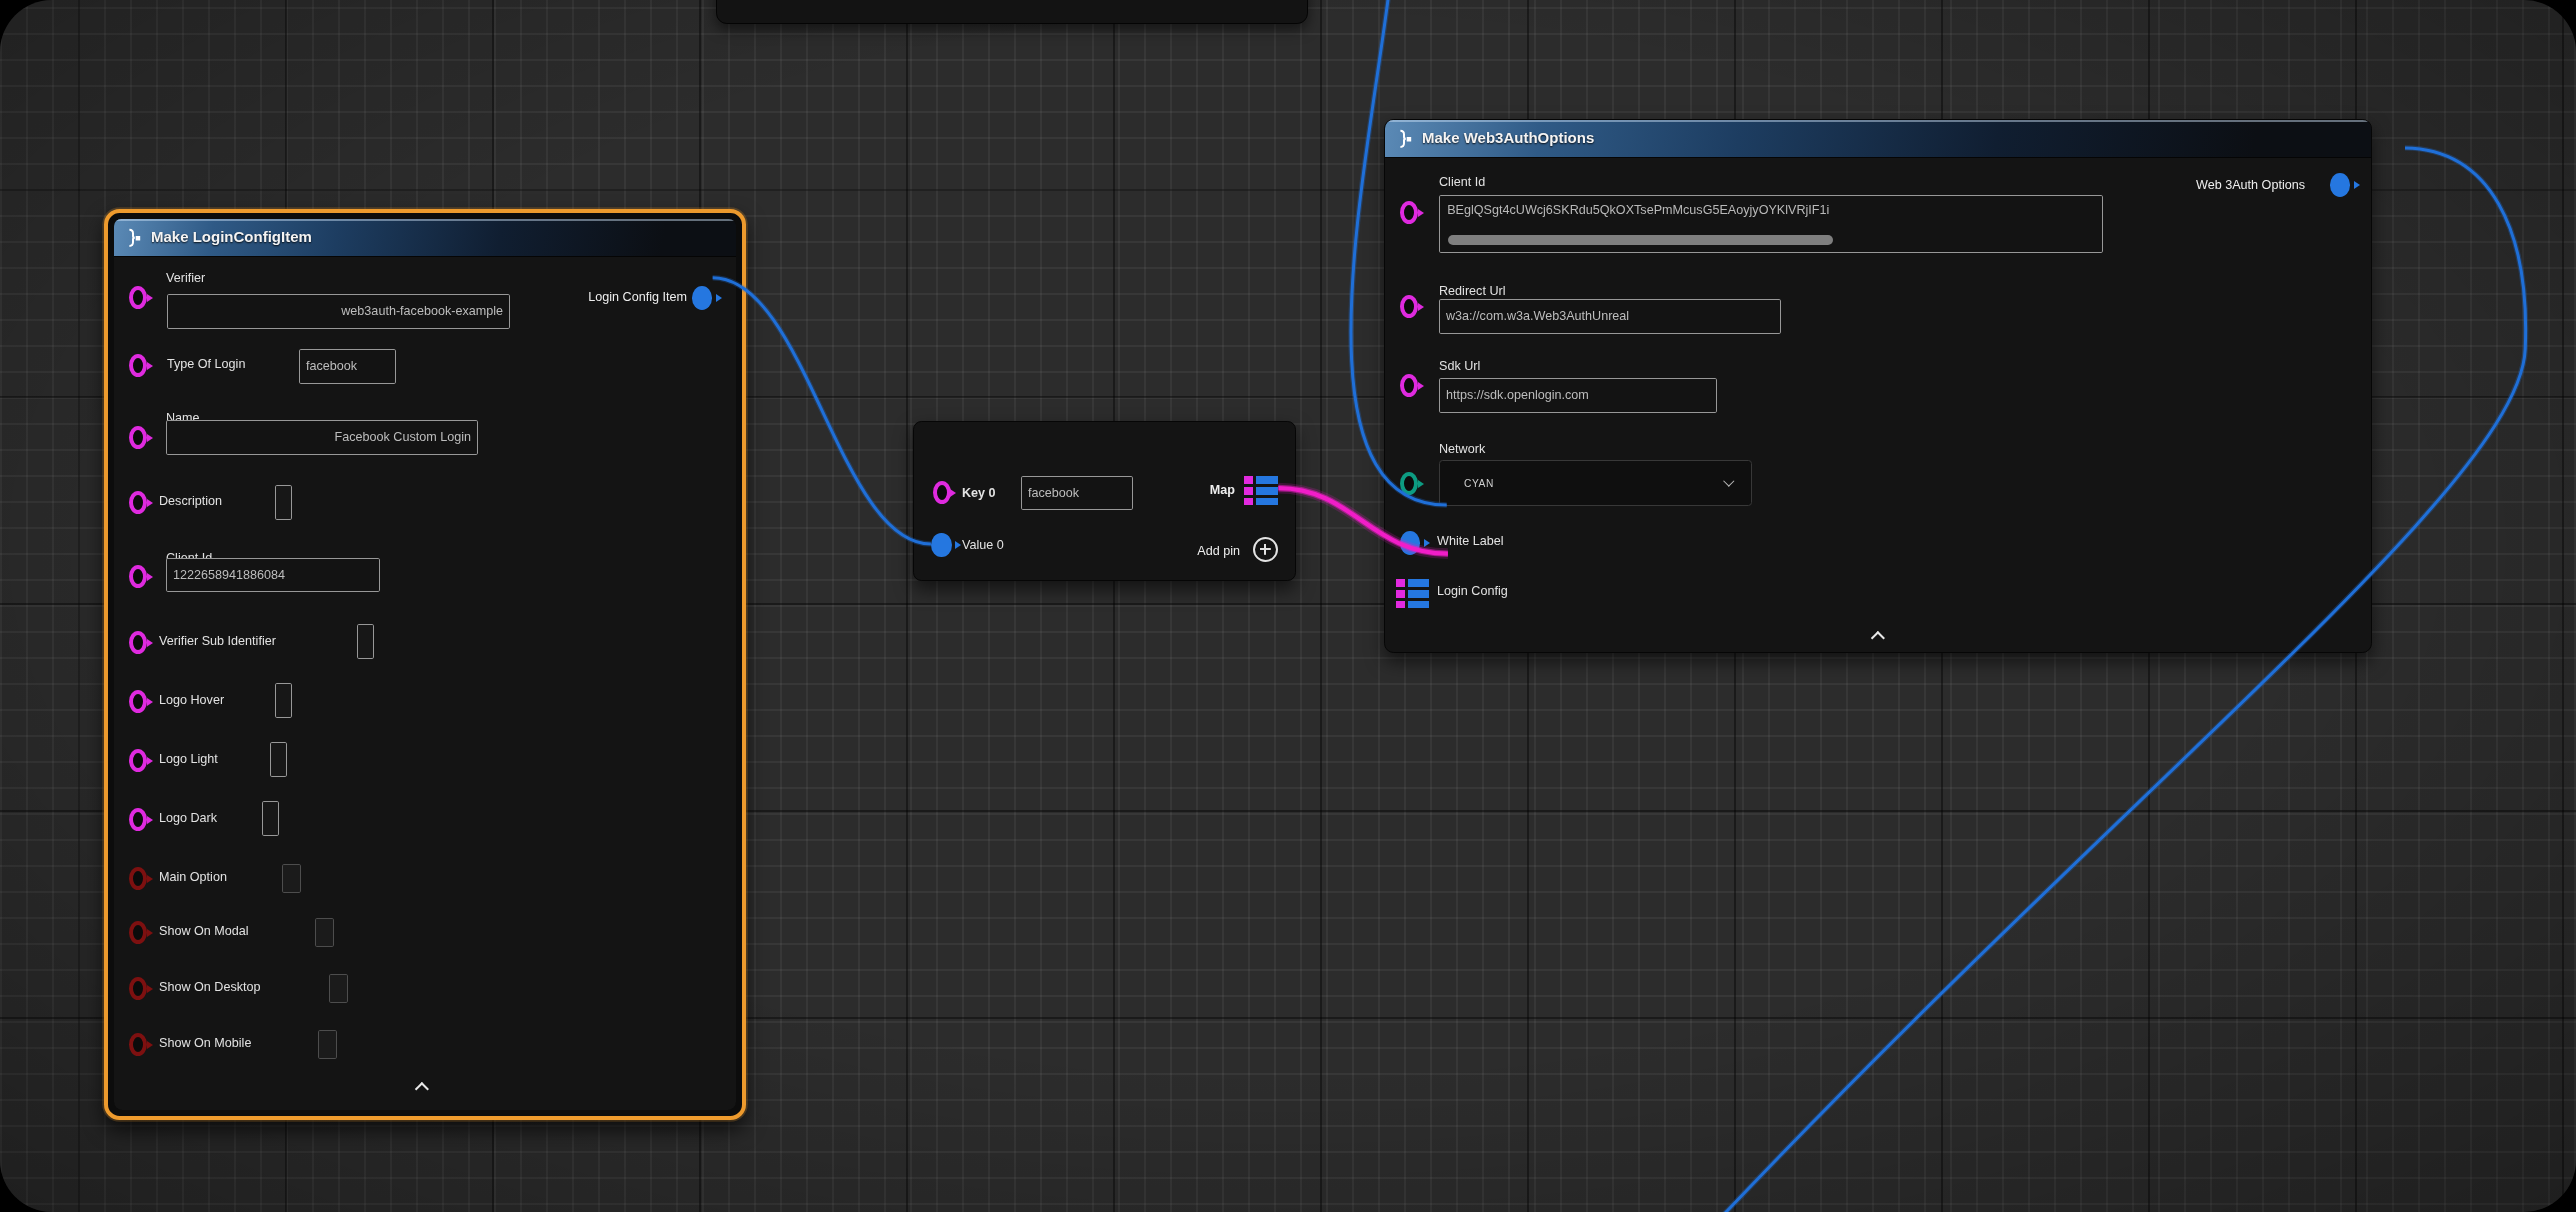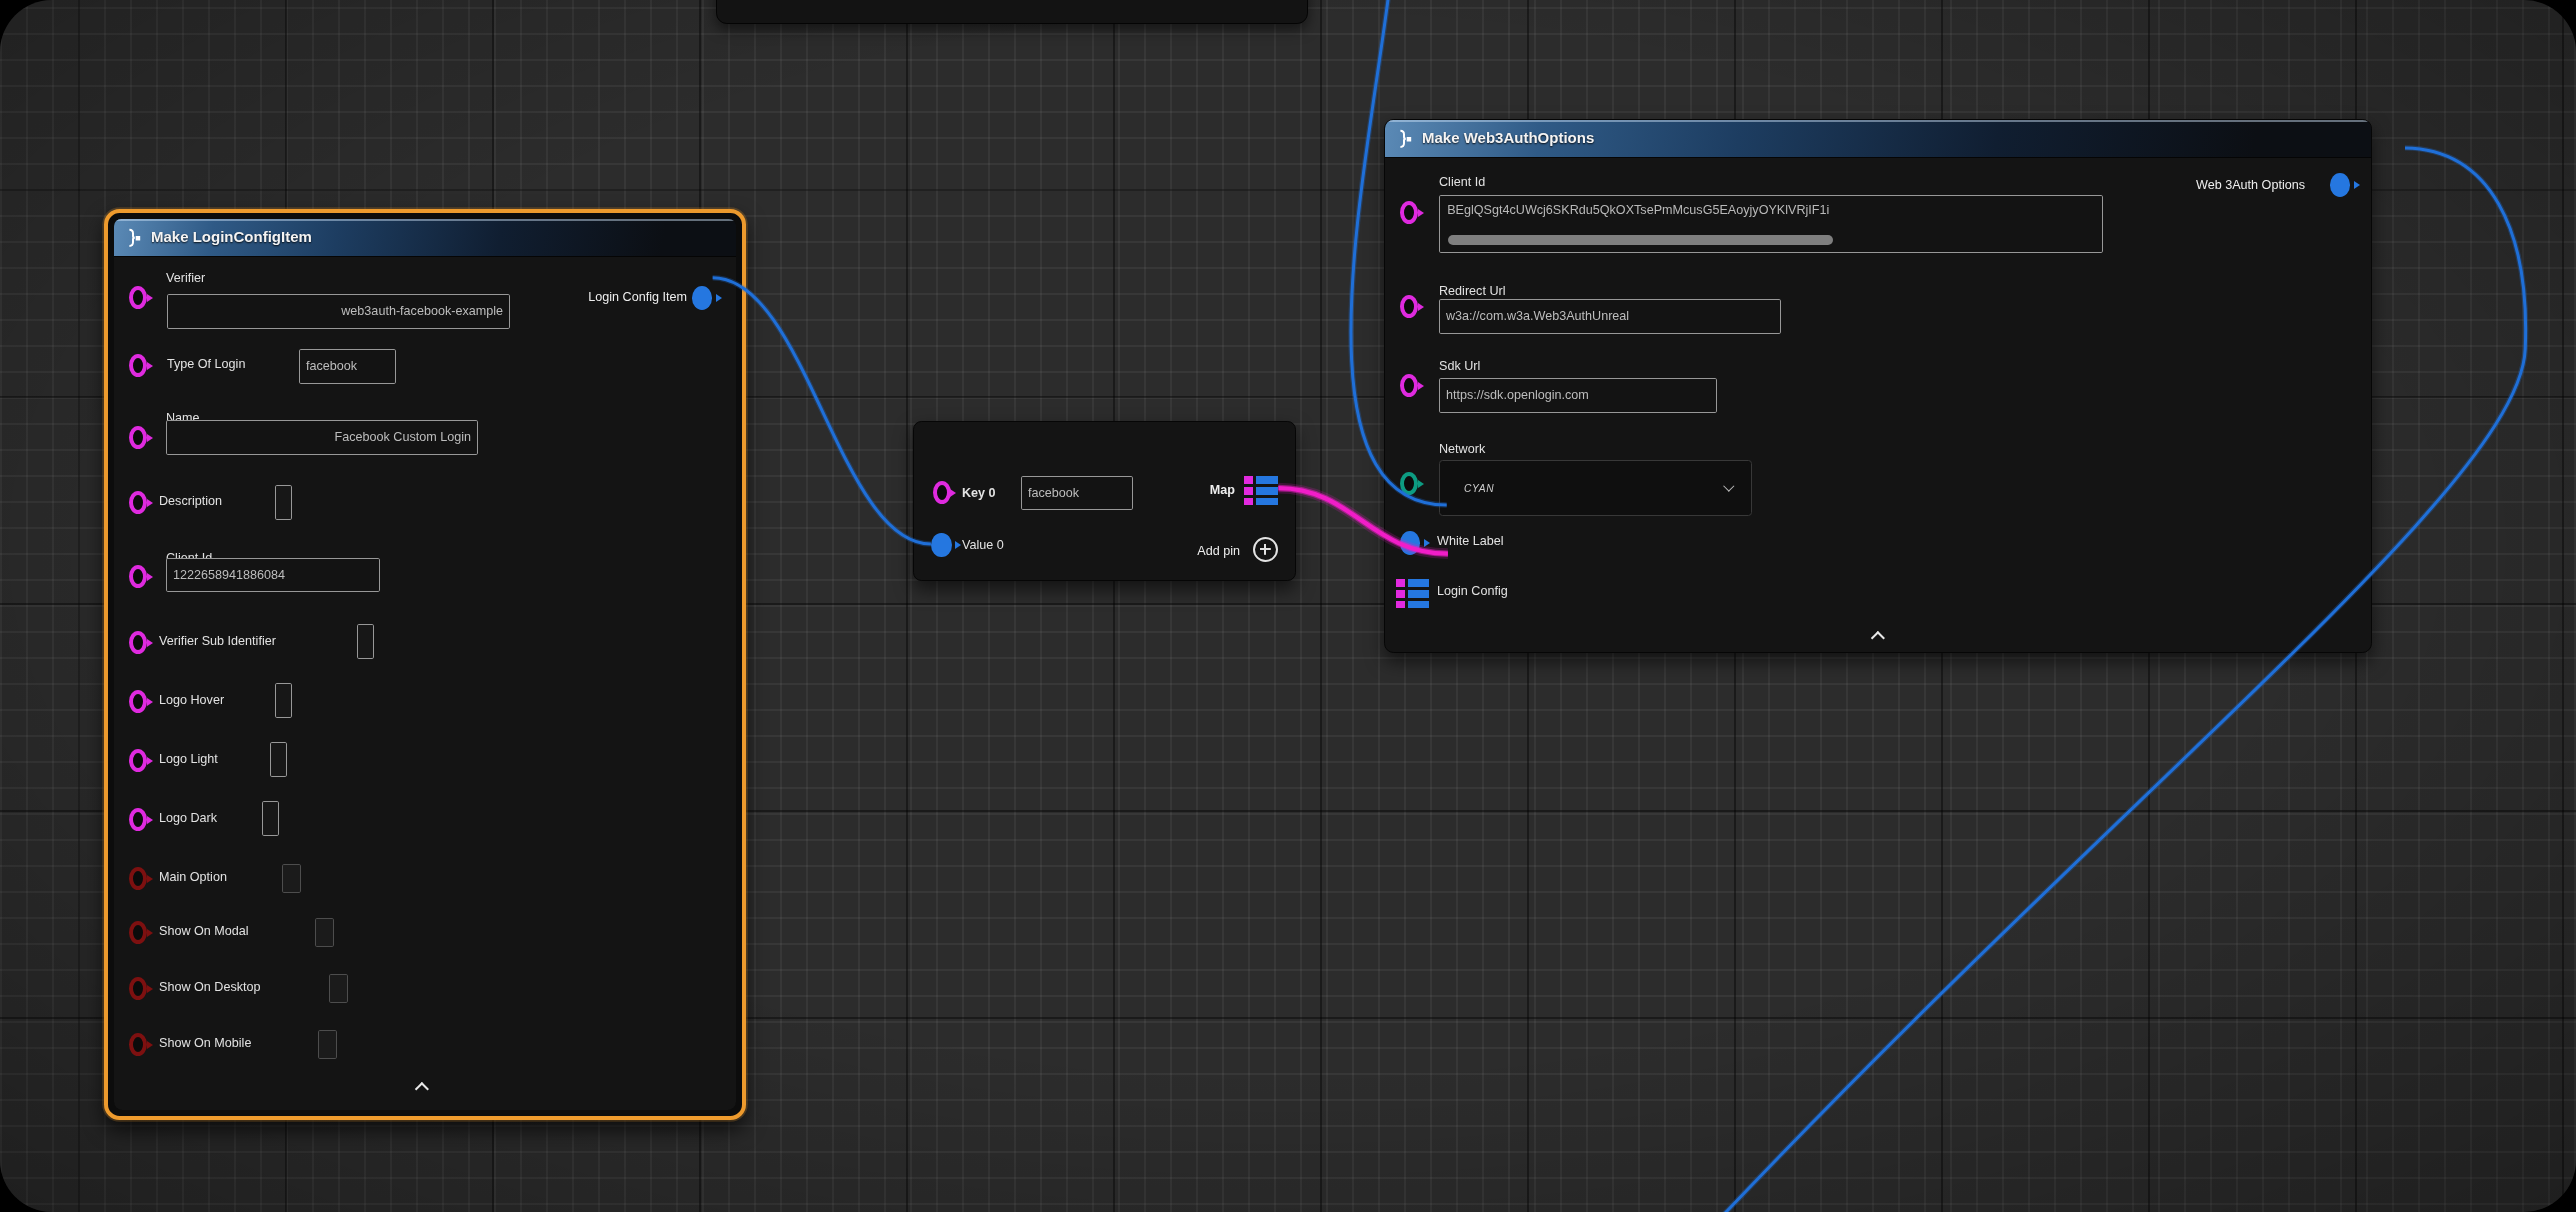--- a/index.html
+++ b/index.html
@@ -183,21 +183,21 @@
         <div class="fld" style="left:54px;top:179px;width:342px;height:35px;">
           <span>w3a://com.w3a.Web3AuthUnreal</span>
         </div>
         <div class="pin" style="left:15px;top:254px;"></div>
         <div class="lbl" style="left:54px;top:239px;">Sdk Url</div>
         <div class="fld" style="left:54px;top:258px;width:278px;height:35px;">
           <span>https://sdk.openlogin.com</span>
         </div>
         <div class="pin teal" style="left:15px;top:352px;"></div>
         <div class="lbl" style="left:54px;top:322px;">Network</div>
-        <div class="dd" style="left:54px;top:340px;width:313px;height:56px;font-style:italic;">
+        <div class="dd" style="left:54px;top:340px;width:313px;height:46px;">
           <div class="ddtxt" style="">CYAN</div>
           <div class="caret-down" style="right:17px;top:50%;margin-top:-6px;"></div>
         </div>
         <div class="pin bluef" style="left:15px;top:411px;"></div>
         <div class="lbl" style="left:52px;top:414px;">White Label</div>
         <div class="mappin" style="left:10.8px;top:459px;">
           <div class="r" style="">
             <div class="m" style=""></div>
             <div class="b" style=""></div>
           </div>

